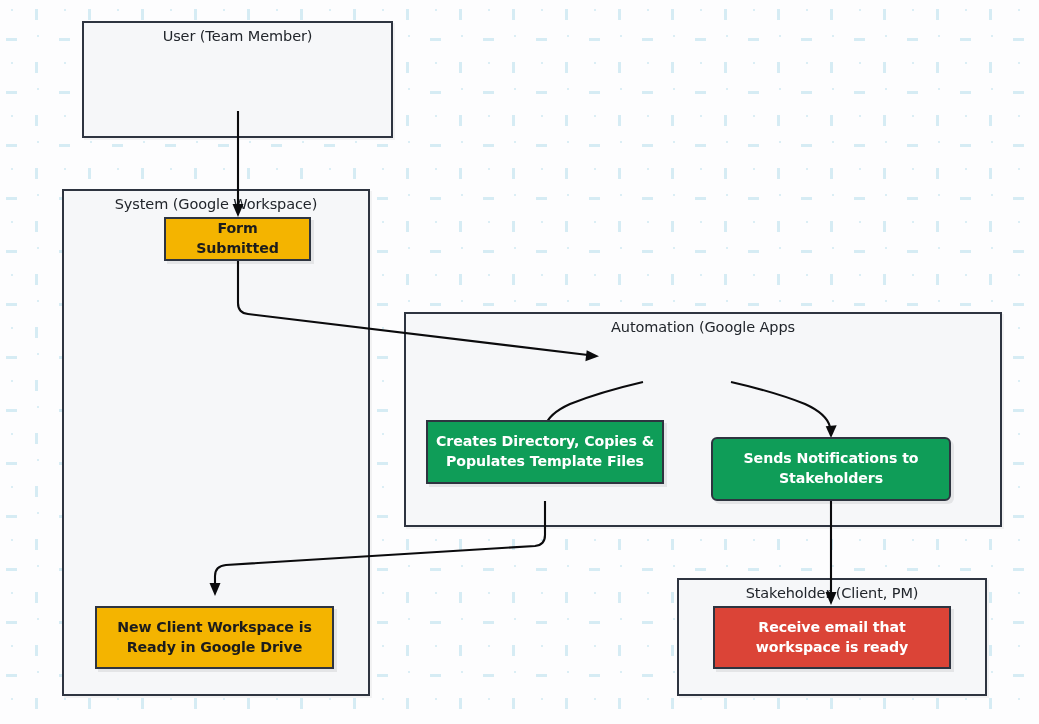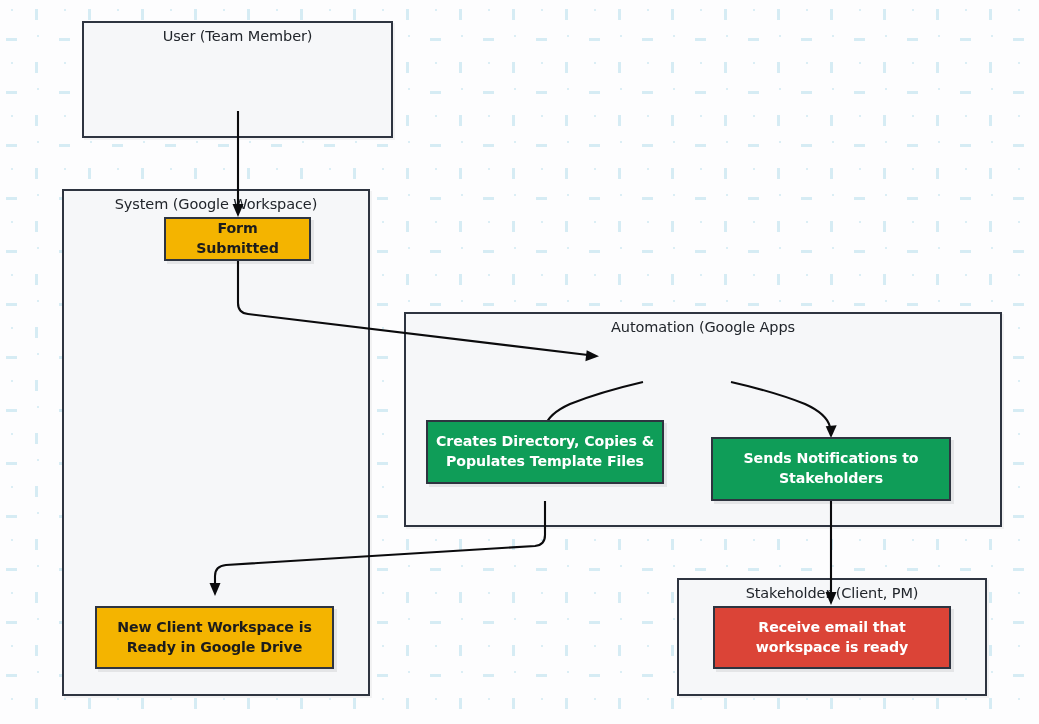--- a/index.html
+++ b/index.html
@@ -144,21 +144,21 @@
 
   <div class="node amber" style="left:164px; top:217px; width:147px; height:44px;justify-content:flex-end;">
     <span>Form Submitted</span>
   </div>
 
 
   <div class="node green" style="left:426px; top:420px; width:238px; height:64px;">
     <span>Creates Directory, Copies &amp; Populates Template Files</span>
   </div>
 
-  <div class="node green" style="left:711px; top:437px; width:240px; height:64px;">
+  <div class="node green" style="left:711px; top:437px; width:240px; height:64px;border-radius:6px;">
     <span>Sends Notifications to Stakeholders</span>
   </div>
 
   <div class="node amber" style="left:95px; top:606px; width:239px; height:63px;">
     <span>New Client Workspace is Ready in Google Drive</span>
   </div>
 
   <div class="node red" style="left:713px; top:606px; width:238px; height:63px;">
     <span>Receive email that workspace is ready</span>
   </div>

